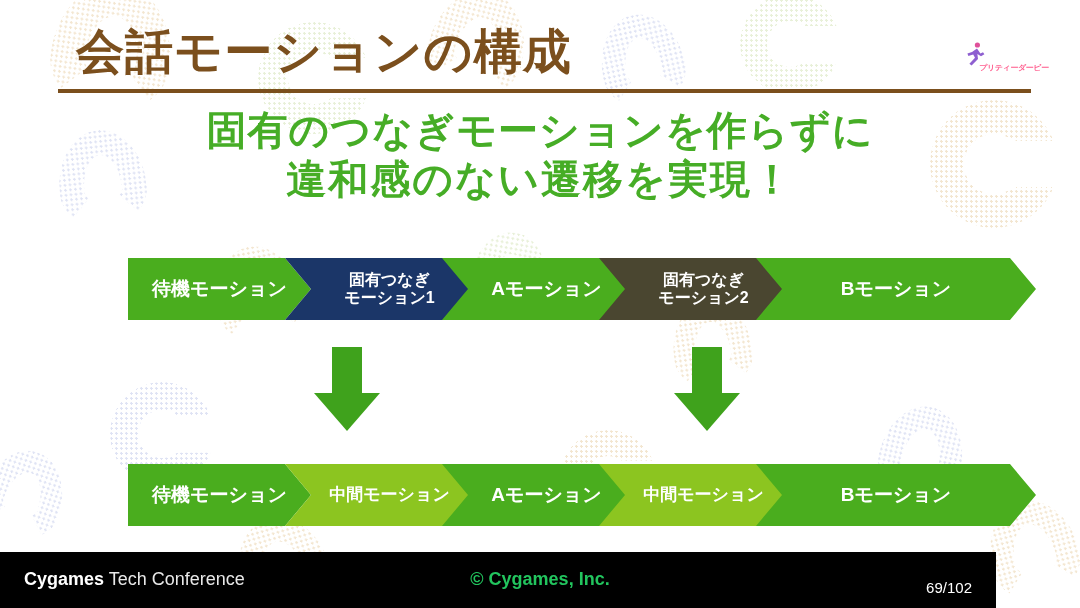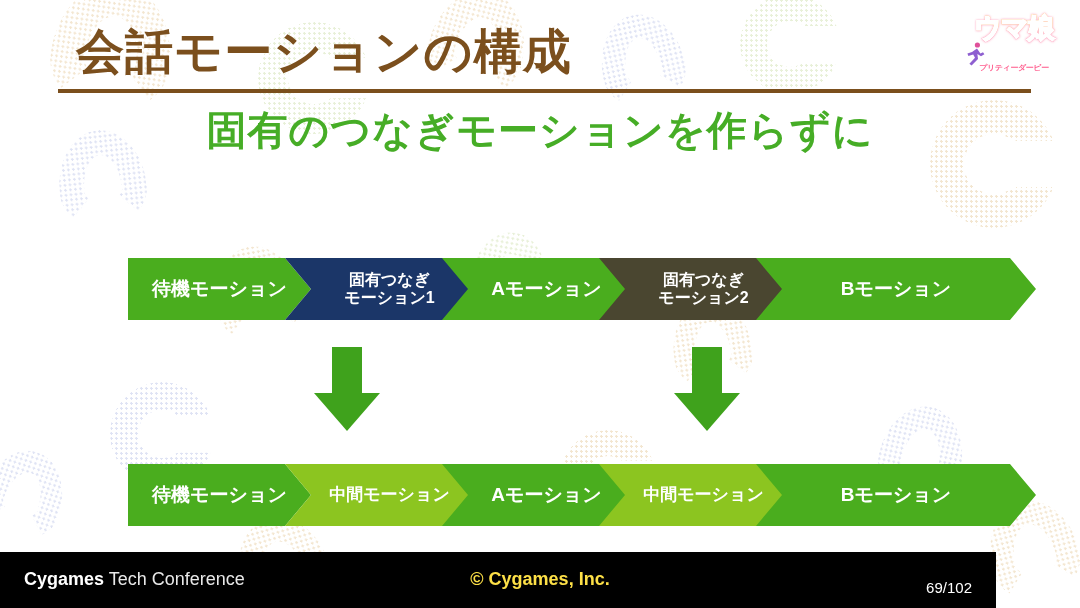--- a/index.html
+++ b/index.html
@@ -113,21 +113,21 @@
   #footer{
     position:absolute;left:0;bottom:0;width:996px;height:56px;background:#000000;
   }
   #footer-left{
     position:absolute;left:24px;top:17px;font-size:18px;color:#ffffff;white-space:nowrap;
   }
   #footer-left b{font-weight:700;}
   #footer-left i{font-style:normal;font-weight:400;color:#e8e8e8;}
   #footer-center{
     position:absolute;left:0;top:17px;width:1080px;text-align:center;
-    font-size:18px;font-weight:700;color:#fde047;
+    font-size:18px;font-weight:700;color:#22c55e;
   }
   #footer-right{
     position:absolute;right:24px;top:27px;font-size:15px;color:#ffffff;
   }
 </style>
 </head>
 <body>
 
 <div id="bg">
   <div class="wm dots horseshoe" style="left:52px;top:-18px;width:120px;height:128px;border-width:34px;border-color:#f3e6d0;transform:rotate(8deg);"></div>
@@ -149,26 +149,26 @@
 </div>
 
 <div id="slide-title">会話モーションの構成</div>
 <div id="title-rule"></div>
 
 <div id="logo">
   <svg class="runner" viewBox="0 0 26 24">
     <path d="M18 3a2.6 2.6 0 1 1-5.2 0A2.6 2.6 0 0 1 18 3z" fill="#e0509a"></path>
     <path d="M15 6.6 10 10l-4.6 1.6 1 2.4 4.8-1.6 1.8 3.4-5.6 6 2.2 1.6 6.4-6.4-.6-5 3.6 2.2 3.4-2-1.4-2-2.6 1.2-3.4-4.8z" fill="#8e5fd0"></path>
   </svg>
-  <div class="logo-main">ウマ娘</div>
   <div class="logo-sub">プリティーダービー</div>
 </div>
 
 <div id="headline">
   <div class="l1">固有のつなぎモーションを作らずに</div>
+  <div class="l2">違和感のない遷移を実現！</div>
 </div>
 
 <div class="chev-row" id="row1">
     <div class="chev c1" style="left: 0px; width: 183px; background: rgb(74, 173, 30);">
       <div class="big">
         <span>待機モーション</span>
       </div>
     </div>
     <div class="chev mid" style="left: 157px; width: 209px; background: rgb(27, 54, 104);">
       <div class="two">

